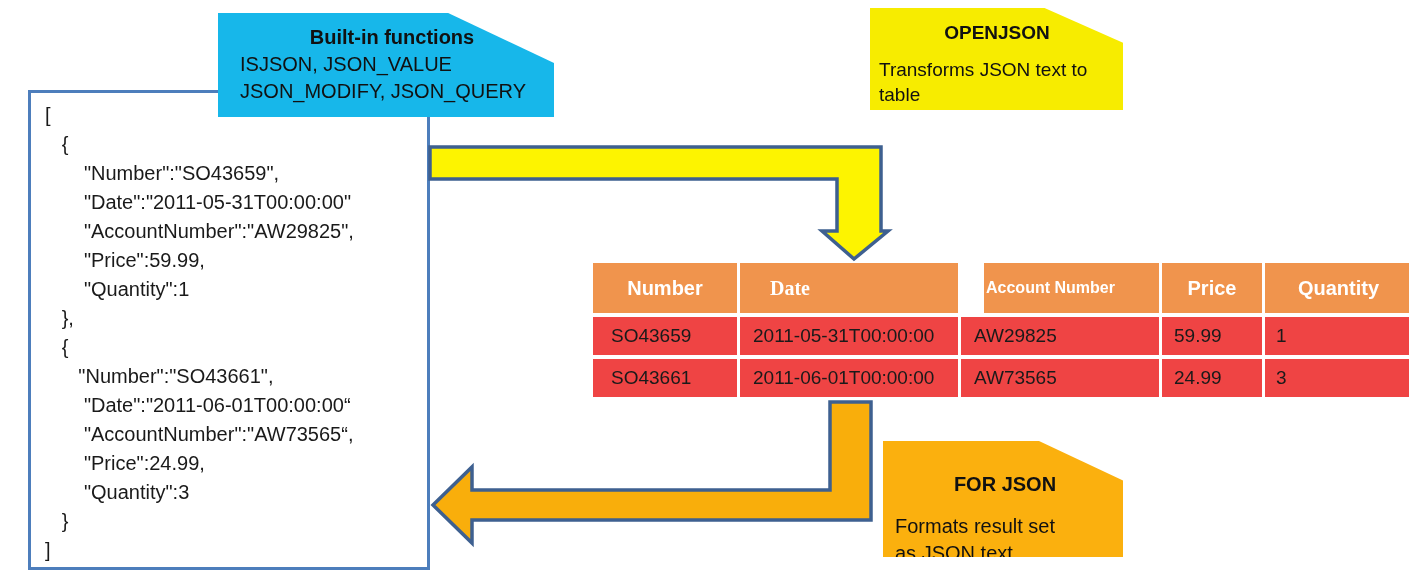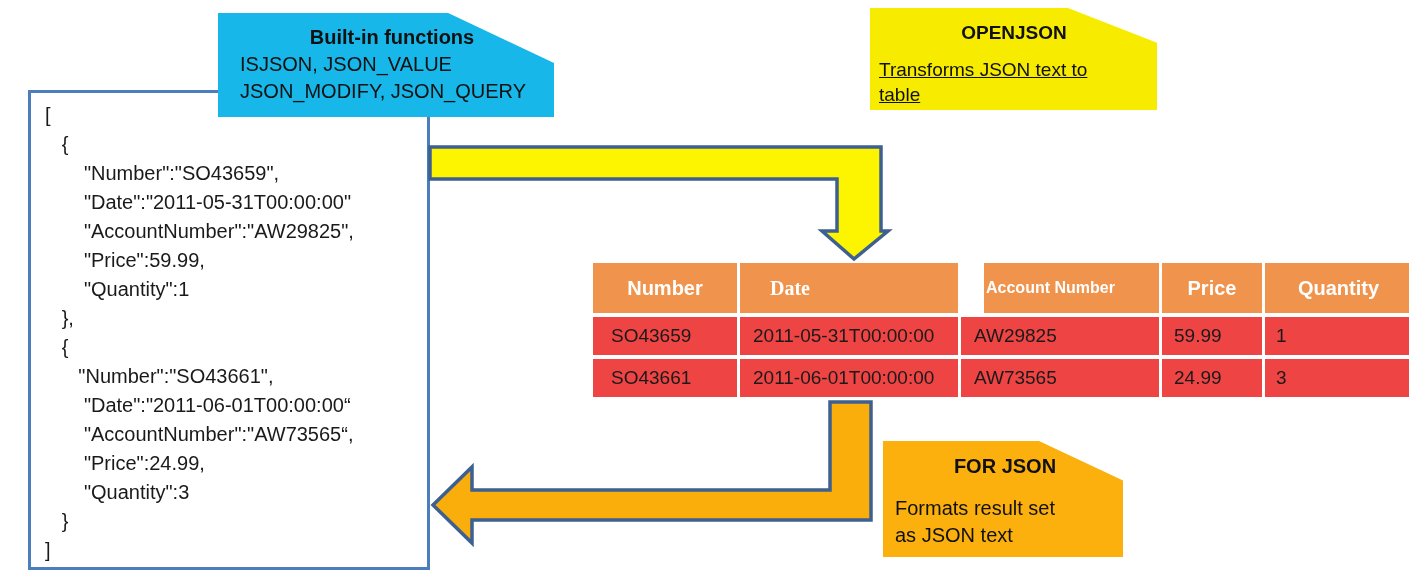--- a/index.html
+++ b/index.html
@@ -41,42 +41,42 @@
     background: #17b7ea;
     clip-path: polygon(0 0, 68.5% 0, 100% 48%, 100% 100%, 0 100%);
     padding: 11px 10px 0 22px;
     font-size: 20px;
     line-height: 27px;
     z-index: 5;
   }
 
   .callout-openjson {
     left: 870px; top: 8px;
-    width: 287px; height: 102px;
+    width: 253px; height: 102px;
     background: #f7ec00;
     clip-path: polygon(0 0, 69% 0, 100% 34%, 100% 100%, 0 100%);
     padding: 12px 8px 0 9px;
     font-size: 19px;
     line-height: 25px;
     z-index: 5;
   }
   .callout-openjson .title { margin-bottom: 12px; }
-  .callout-openjson .body { white-space: pre-line; text-decoration: underline; }
+  .callout-openjson .body { white-space: pre-line; }
 
   .callout-forjson {
     left: 883px; top: 441px;
     width: 240px; height: 116px;
     background: #fbb00e;
     clip-path: polygon(0 0, 65% 0, 100% 34%, 100% 100%, 0 100%);
     padding: 12px 8px 0 12px;
     font-size: 20px;
     line-height: 27px;
     z-index: 5;
   }
-  .callout-forjson .title { margin-bottom: 15px; }
+  .callout-forjson .title { margin-bottom: 15px; margin-top: 18px; }
   .callout-forjson .body { white-space: pre-line; }
 
   
   .result-table {
     position: absolute;
     left: 593px; top: 263px;
     display: grid;
     grid-template-columns: 144px 218px 198px 100px 147px;
     grid-template-rows: 50px 38px 38px;
     gap: 4px 3px;

